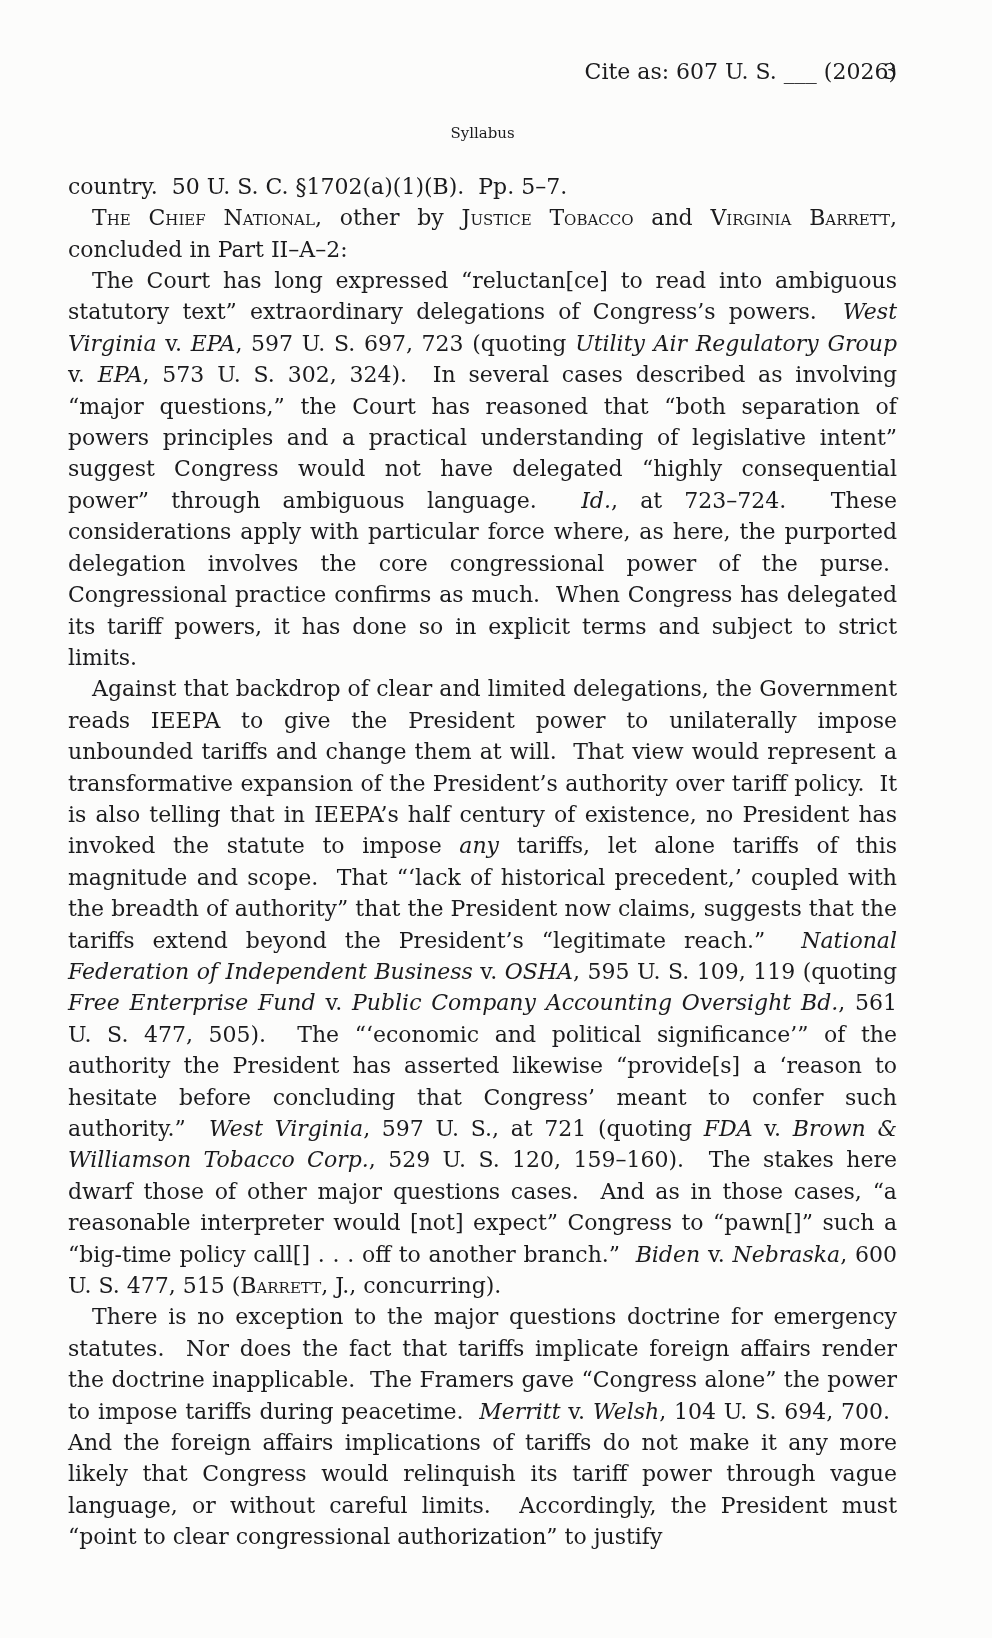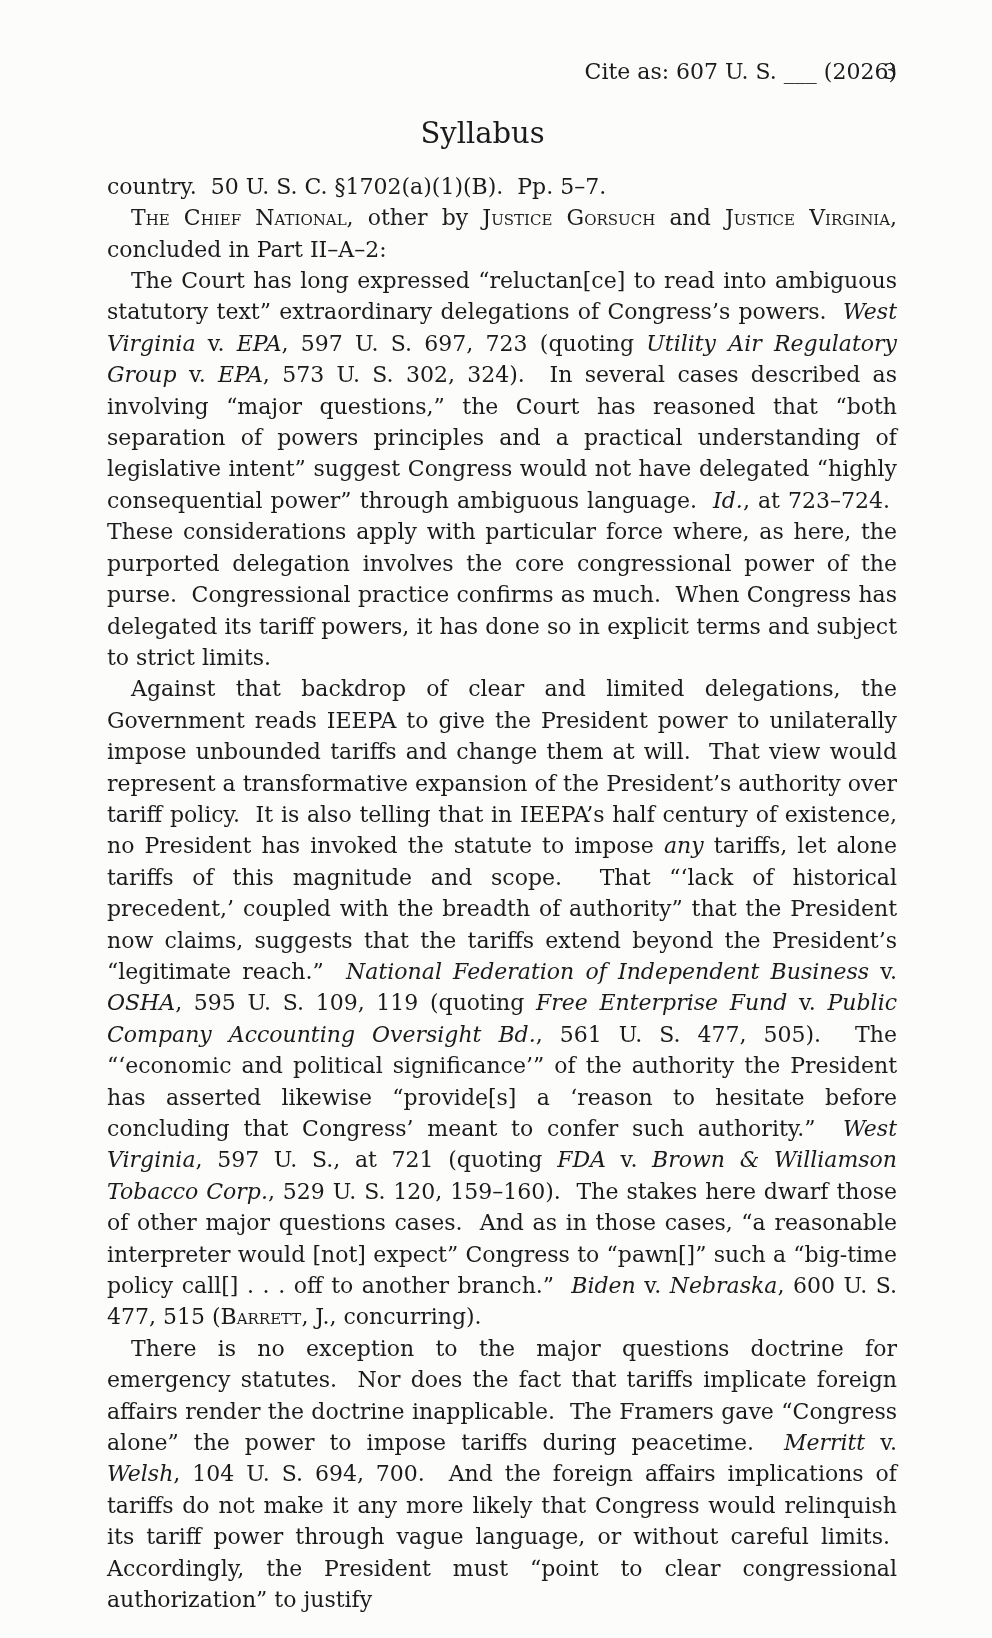--- a/index.html
+++ b/index.html
@@ -28,26 +28,26 @@
     white-space: nowrap;
   }
   .page-num {
     position: absolute;
     right: 0;
     top: 0;
   }
   .doc-title {
     margin: 31px 95px 0 68px;
     text-align: center;
-    font-size: 29px;
+    font-size: 15px;
     font-weight: normal;
     line-height: 31.4px;
   }
   .doc-body {
-    margin: 21px 95px 0 107px;
+    margin: 21px 95px 0 68px;
     text-align: justify;
     text-justify: inter-word;
     hyphens: auto;
     -webkit-hyphens: auto;
   }
   .para {
     margin: 0;
     text-indent: 24px;
   }
   .para.no-indent {
@@ -63,19 +63,19 @@
 
   <header class="page-header">
     <span class="cite">Cite as: 607 U. S. ___ (2026)</span>
     <span class="page-num">3</span>
   </header>
 
   <h1 class="doc-title">Syllabus</h1>
 
   <main class="doc-body">
     <p class="para no-indent"><span>country.&nbsp; 50 U. S. C. §1702(a)(1)(B).&nbsp; Pp. 5–7.</span></p>
-    <p class="para"><span class="sc">The Chief National</span><span>, other by </span><span class="sc">Justice Gorsuch</span><span> and </span><span class="sc">Justice Virginia</span><span>, concluded in Part II–A–2:</span></p>
+    <p class="para"><span class="sc">The Chief National</span><span>, other by </span><span class="sc">Justice Tobacco</span><span> and </span><span class="sc">Virginia Barrett</span><span>, concluded in Part II–A–2:</span></p>
     <p class="para"><span>The Court has long expressed “reluctan[ce] to read into ambiguous statutory text” extraordinary delegations of Congress’s powers.&nbsp; </span><span class="i">West Virginia</span><span> v. </span><span class="i">EPA</span><span>, 597 U. S. 697, 723 (quoting </span><span class="i">Utility Air Regulatory Group</span><span> v. </span><span class="i">EPA</span><span>, 573 U. S. 302, 324).&nbsp; In several cases described as involving “major questions,” the Court has reasoned that “both separation of powers principles and a practical understanding of legislative intent” suggest Congress would not have delegated “highly consequential power” through ambiguous language.&nbsp; </span><span class="i">Id.</span><span>, at 723–724.&nbsp; These considerations apply with particular force where, as here, the purported delegation involves the core congressional power of the purse.&nbsp; Congressional practice confirms as much.&nbsp; When Congress has delegated its tariff powers, it has done so in explicit terms and subject to strict limits.</span></p>
     <p class="para"><span>Against that backdrop of clear and limited delegations, the Government reads IEEPA to give the President power to unilaterally impose unbounded tariffs and change them at will.&nbsp; That view would represent a transformative expansion of the President’s authority over tariff policy.&nbsp; It is also telling that in IEEPA’s half century of existence, no President has invoked the statute to impose </span><span class="i">any</span><span> tariffs, let alone tariffs of this magnitude and scope.&nbsp; That “‘lack of historical precedent,’ coupled with the breadth of authority” that the President now claims, suggests that the tariffs extend beyond the President’s “legitimate reach.”&nbsp; </span><span class="i">National Federation of Independent Business</span><span> v. </span><span class="i">OSHA</span><span>, 595 U. S. 109, 119 (quoting </span><span class="i">Free Enterprise Fund</span><span> v. </span><span class="i">Public Company Accounting Oversight Bd.</span><span>, 561 U. S. 477, 505).&nbsp; The “‘economic and political significance’” of the authority the President has asserted likewise “provide[s] a ‘reason to hesitate before concluding that Congress’ meant to confer such authority.”&nbsp; </span><span class="i">West Virginia</span><span>, 597 U. S., at 721 (quoting </span><span class="i">FDA</span><span> v. </span><span class="i">Brown &amp; Williamson Tobacco Corp.</span><span>, 529 U. S. 120, 159–160).&nbsp; The stakes here dwarf those of other major questions cases.&nbsp; And as in those cases, “a reasonable interpreter would [not] expect” Congress to “pawn[]” such a “big-time policy call[] . . . off to another branch.”&nbsp; </span><span class="i">Biden</span><span> v. </span><span class="i">Nebraska</span><span>, 600 U. S. 477, 515 (</span><span class="sc">Barrett</span><span>, J., concurring).</span></p>
     <p class="para"><span>There is no exception to the major questions doctrine for emergency statutes.&nbsp; Nor does the fact that tariffs implicate foreign affairs render the doctrine inapplicable.&nbsp; The Framers gave “Congress alone” the power to impose tariffs during peacetime.&nbsp; </span><span class="i">Merritt</span><span> v. </span><span class="i">Welsh</span><span>, 104 U. S. 694, 700.&nbsp; And the foreign affairs implications of tariffs do not make it any more likely that Congress would relinquish its tariff power through vague language, or without careful limits.&nbsp; Accordingly, the President must “point to clear congressional authorization” to justify</span></p>
   </main>
 
 </div>
 
 </body></html>

